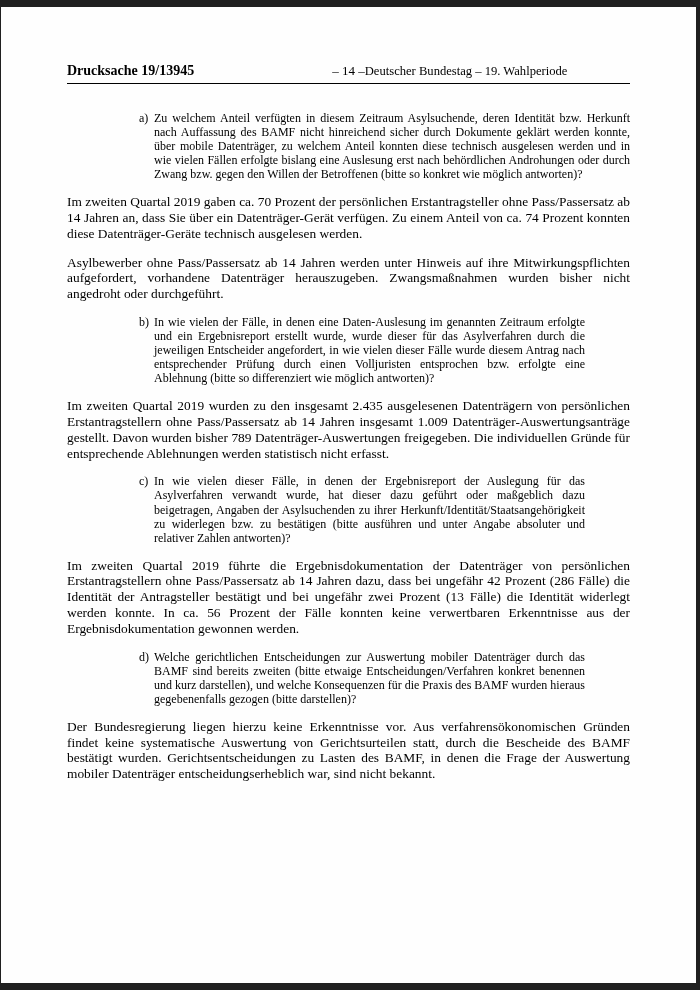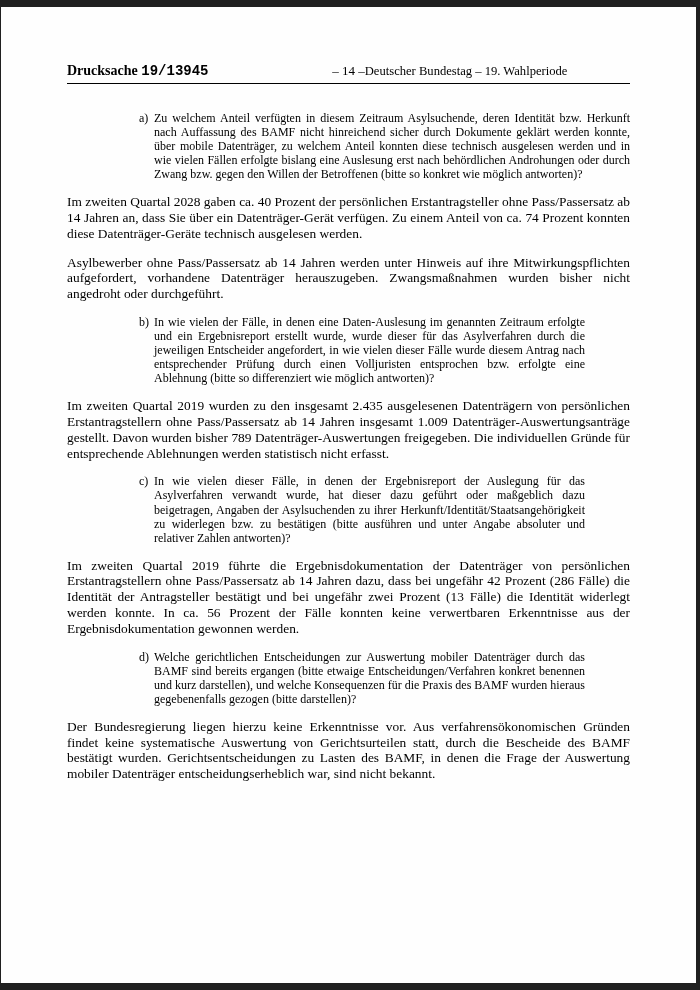--- a/index.html
+++ b/index.html
@@ -29,21 +29,21 @@
   .header {
     display: flex;
     align-items: baseline;
   }
   .h-left {
     flex: 1 1 0;
     font-size: 14px;
     white-space: nowrap;
   }
   .h-left .doc-label { font-weight: 700; text-align: right; }
-  .h-left .doc-number { font-weight: 700; font-family: Liberation Mono, monospace; }
+  .h-left .doc-number { font-weight: 700; }
   .h-center {
     flex: 0 0 auto;
     font-size: 13px;
   }
   .h-right {
     flex: 1 1 0;
     text-align: left;
     font-size: 12.6px;
     white-space: nowrap;
   }
@@ -95,32 +95,32 @@
     <div class="h-center">– 14 –</div>
     <div class="h-right">Deutscher Bundestag – 19. Wahlperiode</div>
   </div>
   <div class="header-rule"></div>
 
   <main class="content">
       <div class="q">
         <span class="lbl">a)</span>
         <span class="txt">Zu welchem Anteil verfügten in diesem Zeitraum Asylsuchende, deren Identität bzw. Herkunft nach Auffassung des BAMF nicht hinreichend sicher durch Dokumente geklärt werden konnte, über mobile Datenträger, zu welchem Anteil konnten diese technisch ausgelesen werden und in wie vielen Fällen erfolgte bislang eine Auslesung erst nach behördlichen Androhungen oder durch Zwang bzw. gegen den Willen der Betroffenen (bitte so konkret wie möglich antworten)?</span>
       </div>
-      <p class="ans">Im zweiten Quartal 2028 gaben ca. 40 Prozent der persönlichen Erstantragsteller ohne Pass/Passersatz ab 14 Jahren an, dass Sie über ein Datenträger-Gerät verfügen. Zu einem Anteil von ca. 74 Prozent konnten diese Datenträger-Geräte technisch ausgelesen werden.</p>
+      <p class="ans">Im zweiten Quartal 2019 gaben ca. 70 Prozent der persönlichen Erstantragsteller ohne Pass/Passersatz ab 14 Jahren an, dass Sie über ein Datenträger-Gerät verfügen. Zu einem Anteil von ca. 74 Prozent konnten diese Datenträger-Geräte technisch ausgelesen werden.</p>
       <p class="ans">Asylbewerber ohne Pass/Passersatz ab 14 Jahren werden unter Hinweis auf ihre Mitwirkungspflichten aufgefordert, vorhandene Datenträger herauszugeben. Zwangsmaßnahmen wurden bisher nicht angedroht oder durchgeführt.</p>
       <div class="q narrow">
         <span class="lbl">b)</span>
         <span class="txt">In wie vielen der Fälle, in denen eine Daten-Auslesung im genannten Zeitraum erfolgte und ein Ergebnisreport erstellt wurde, wurde dieser für das Asylverfahren durch die jeweiligen Entscheider angefordert, in wie vielen dieser Fälle wurde diesem Antrag nach entsprechender Prüfung durch einen Volljuristen entsprochen bzw. erfolgte eine Ablehnung (bitte so differenziert wie möglich antworten)?</span>
       </div>
       <p class="ans">Im zweiten Quartal 2019 wurden zu den insgesamt 2.435 ausgelesenen Datenträgern von persönlichen Erstantragstellern ohne Pass/Passersatz ab 14 Jahren insgesamt 1.009 Datenträger-Auswertungsanträge gestellt. Davon wurden bisher 789 Datenträger-Auswertungen freigegeben. Die individuellen Gründe für entsprechende Ablehnungen werden statistisch nicht erfasst.</p>
       <div class="q narrow">
         <span class="lbl">c)</span>
         <span class="txt">In wie vielen dieser Fälle, in denen der Ergebnisreport der Auslegung für das Asylverfahren verwandt wurde, hat dieser dazu geführt oder maßgeblich dazu beigetragen, Angaben der Asylsuchenden zu ihrer Herkunft/Identität/Staatsangehörigkeit zu widerlegen bzw. zu bestätigen (bitte ausführen und unter Angabe absoluter und relativer Zahlen antworten)?</span>
       </div>
       <p class="ans">Im zweiten Quartal 2019 führte die Ergebnisdokumentation der Datenträger von persönlichen Erstantragstellern ohne Pass/Passersatz ab 14 Jahren dazu, dass bei ungefähr 42 Prozent (286 Fälle) die Identität der Antragsteller bestätigt und bei ungefähr zwei Prozent (13 Fälle) die Identität widerlegt werden konnte. In ca. 56 Prozent der Fälle konnten keine verwertbaren Erkenntnisse aus der Ergebnisdokumentation gewonnen werden.</p>
       <div class="q narrow">
         <span class="lbl">d)</span>
-        <span class="txt">Welche gerichtlichen Entscheidungen zur Auswertung mobiler Datenträger durch das BAMF sind bereits ergangen (bitte etwaige Entscheidungen/Verfahren konkret benennen und kurz darstellen), und welche Konsequenzen für die Praxis des BAMF wurden hieraus gegebenenfalls gezogen (bitte darstellen)?</span>
+        <span class="txt">Welche gerichtlichen Entscheidungen zur Auswertung mobiler Datenträger durch das BAMF sind bereits zweiten (bitte etwaige Entscheidungen/Verfahren konkret benennen und kurz darstellen), und welche Konsequenzen für die Praxis des BAMF wurden hieraus gegebenenfalls gezogen (bitte darstellen)?</span>
       </div>
       <p class="ans">Der Bundesregierung liegen hierzu keine Erkenntnisse vor. Aus verfahrensökonomischen Gründen findet keine systematische Auswertung von Gerichtsurteilen statt, durch die Bescheide des BAMF bestätigt wurden. Gerichtsentscheidungen zu Lasten des BAMF, in denen die Frage der Auswertung mobiler Datenträger entscheidungserheblich war, sind nicht bekannt.</p>
     </main>
 
 </div>
 
 </body></html>

